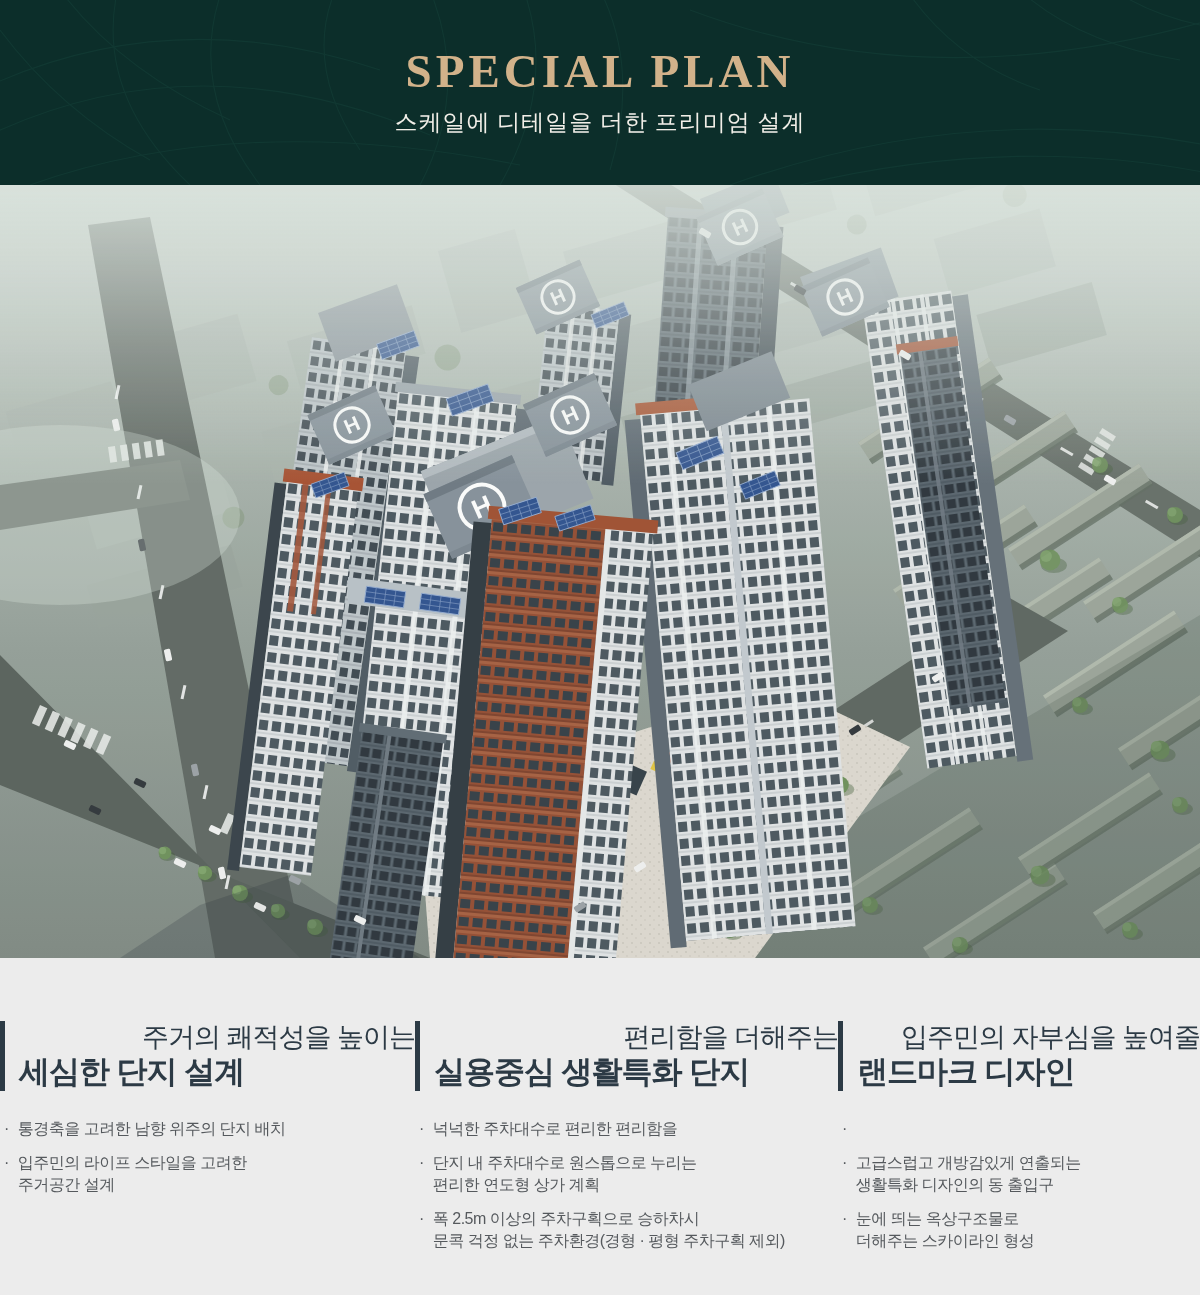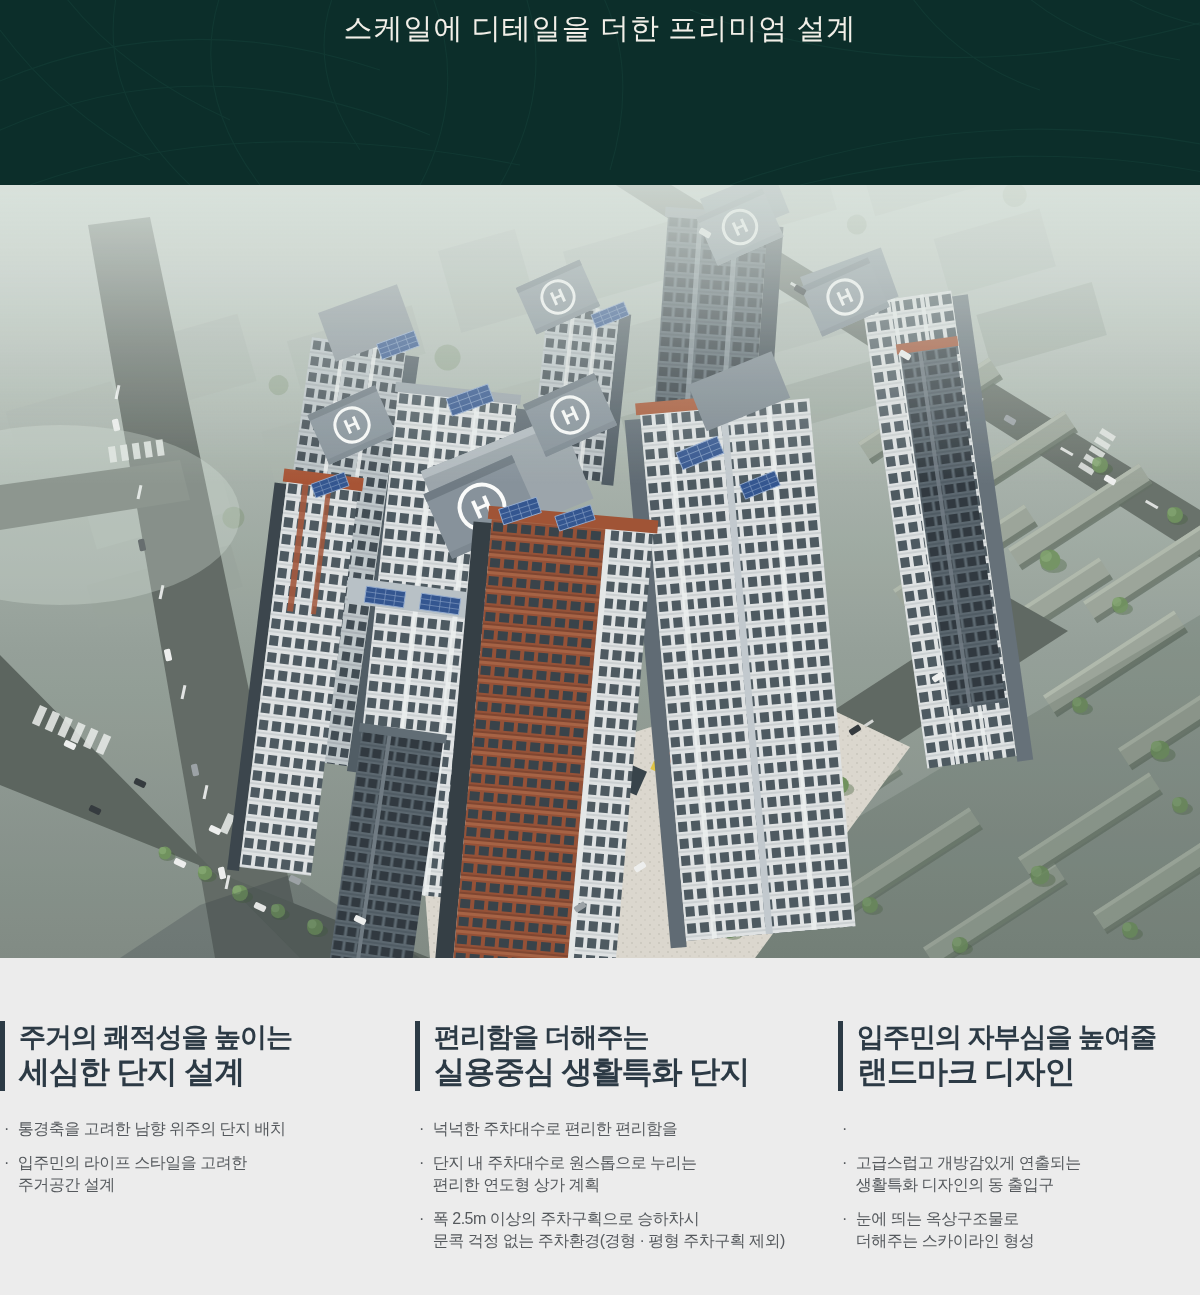--- a/index.html
+++ b/index.html
@@ -7,35 +7,35 @@
         font-family:"Liberation Sans","DejaVu Sans",sans-serif;}
 
   
   .hdr{height:185px;background:#0c2e2a;position:relative;overflow:hidden;text-align:center;}
   .hdr .leafpat{position:absolute;inset:0;opacity:.55;}
   .hdr h1{position:relative;margin:0;padding-top:44px;
           font-family:"Liberation Serif","DejaVu Serif",serif;
           font-size:47px;font-weight:700;letter-spacing:4px;color:#d2b28a;}
   .hdr p{position:relative;margin:9px 0 0;
          font-family:"Liberation Serif","DejaVu Serif",serif;
-         font-size:29px;color:#f2efe8;letter-spacing:1px;}
+         font-size:23px;color:#f2efe8;letter-spacing:1px;}
 
   
   .hero{height:773px;position:relative;background:#9aa49e;}
   .hero svg{display:block;}
 
   
   .features{height:337px;background:#ececec;box-sizing:border-box;
             padding-top:63px;display:flex;}
   .fcol{box-sizing:border-box;}
   .fcol.c1{width:415px;}
   .fcol.c2{width:423px;}
   .fcol.c3{flex:1;}
   .fhead{border-left:5px solid #2c3a45;padding-left:14px;color:#2c3a45;}
-  .fhead .t1{display:block;font-size:27px;font-weight:700;line-height:1.2;letter-spacing:-1px;}
+  .fhead .t1{display:block;font-size:27px;font-weight:400;line-height:1.2;letter-spacing:-1px;text-align:right;}
   .fhead .t2{display:block;font-size:31px;font-weight:700;line-height:1.2;letter-spacing:-1px;}
   .fcol ul{list-style:none;margin:27px 0 0;padding:0 0 0 4px;}
   .fcol li{display:flex;margin-bottom:13px;font-size:16px;line-height:1.35;
            color:#55595d;letter-spacing:-0.5px;}
   .fcol li .dot{margin-right:9px;color:#55595d;}
 </style>
 </head>
 <body>
 
 <div class="page">
@@ -44,20 +44,21 @@
     <svg class="leafpat" width="1200" height="185" viewBox="0 0 1200 185" fill="none">
       <g stroke="#1c4d43" stroke-width="1.1" opacity=".6">
         <path d="M-40,150 Q180,30 430,135 M-20,90 Q170,0 380,70 M30,185 Q240,110 520,165"></path>
         <path d="M120,-20 Q90,90 190,185 M230,-30 Q180,80 260,185 M340,-20 Q300,60 360,150"></path>
         <path d="M430,-10 Q470,90 420,185 M520,-20 Q560,80 500,185 M600,-10 Q640,70 610,170"></path>
         <path d="M690,10 Q930,100 1210,20 M730,185 Q980,95 1230,150 M800,185 Q1030,130 1240,180"></path>
         <path d="M900,-20 Q950,60 1040,90 M1000,-30 Q1060,40 1180,60 M1100,-20 Q1150,20 1230,30"></path>
         <path d="M0,30 Q60,110 150,160 M60,-10 Q120,70 230,120"></path>
       </g>
     </svg>
+    <h1>SPECIAL PLAN</h1>
     <p>스케일에 디테일을 더한 프리미엄 설계</p>
   </header>
 
   <div class="hero">
     <svg width="1200" height="773" viewBox="0 0 1200 773" role="img" aria-label="프리미엄 아파트 단지 항공 조감도 렌더링">
       <defs>
         <linearGradient id="bgG" x1="0" y1="0" x2="0" y2="1">
           <stop offset="0" stop-color="#c7d0ca"></stop>
             <stop offset=".28" stop-color="#aeb8b1"></stop>
           <stop offset=".6" stop-color="#939e97"></stop>

